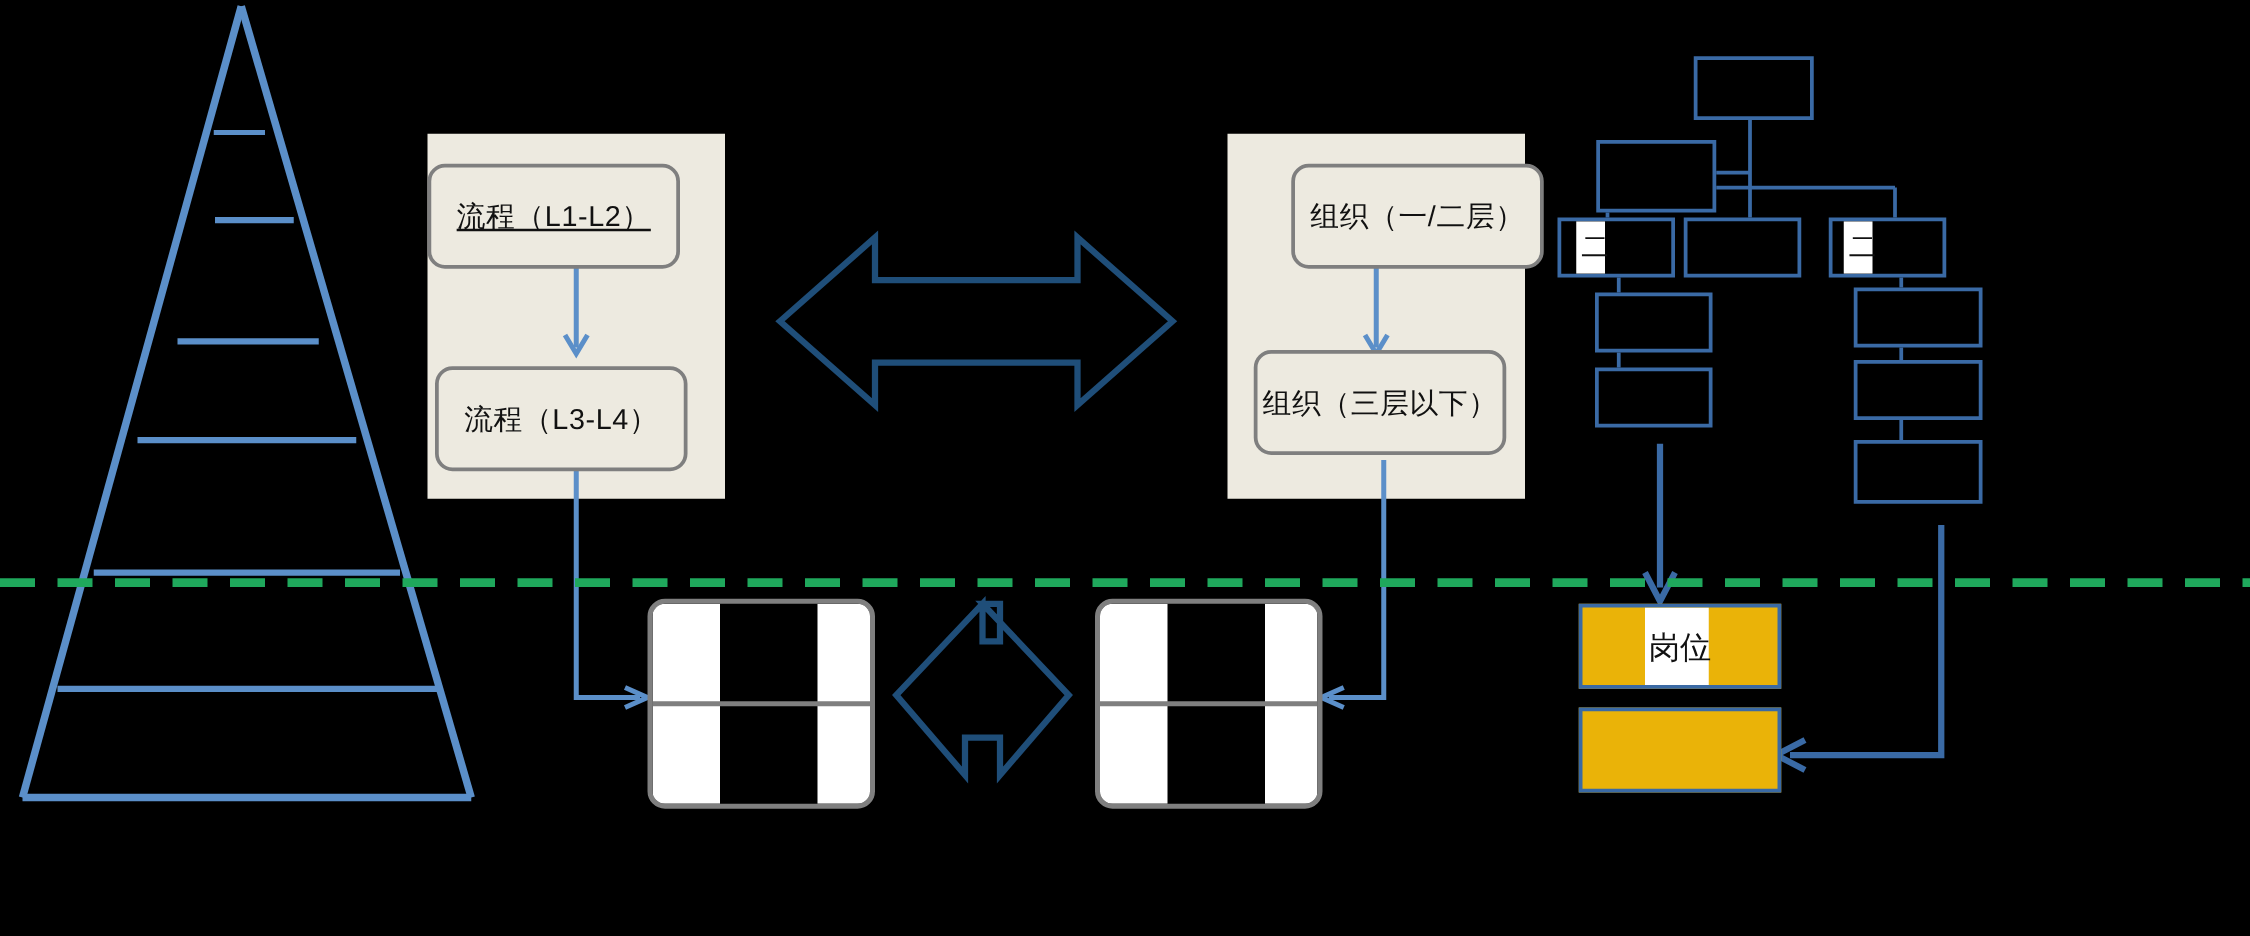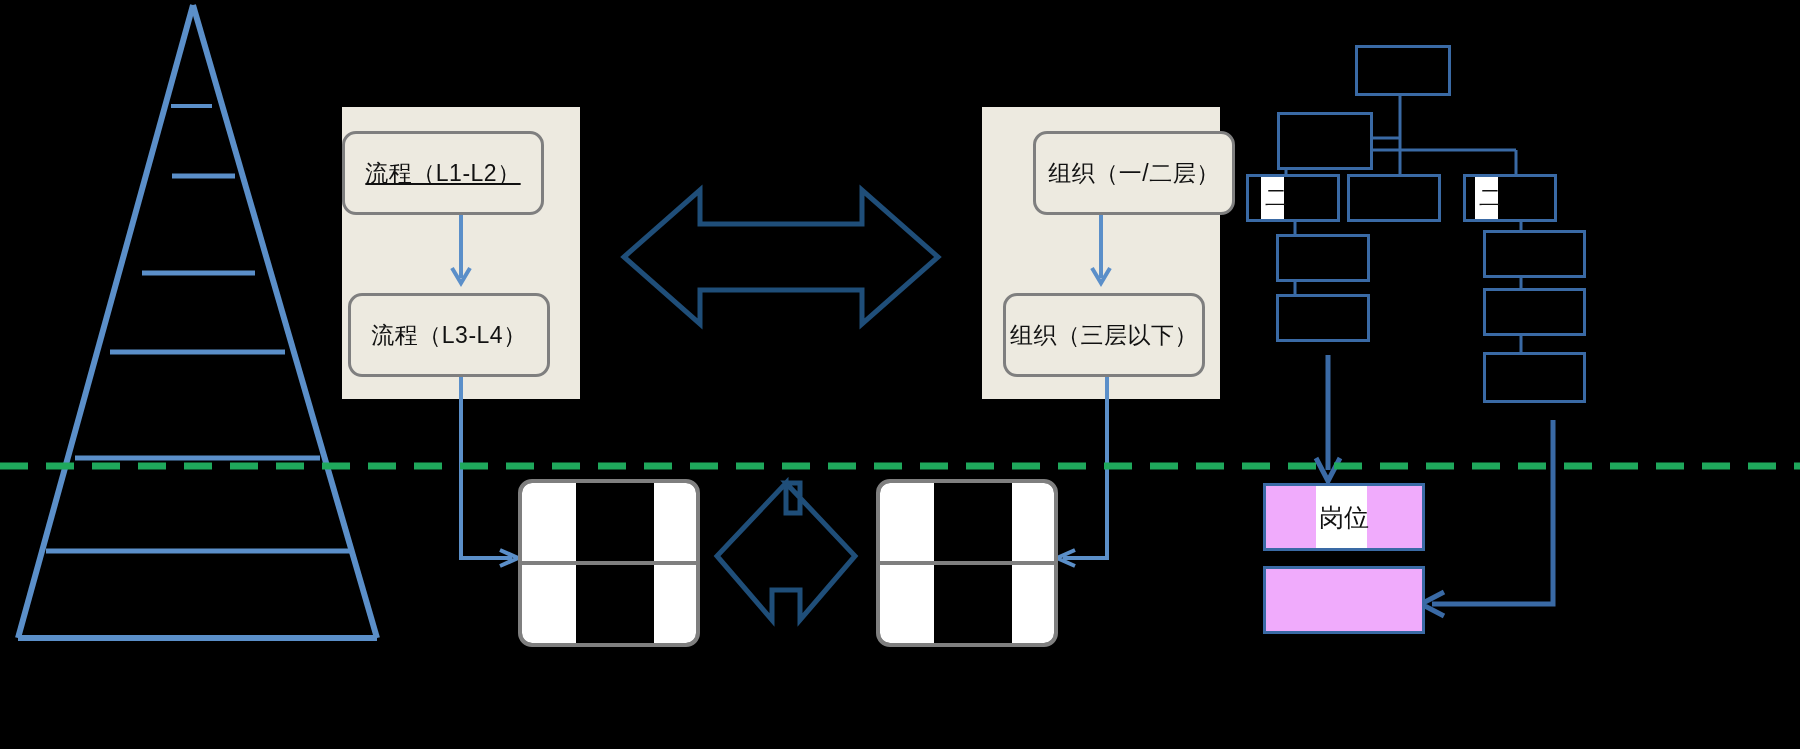--- a/index.html
+++ b/index.html
@@ -14,21 +14,21 @@
   .card{position:absolute;border:4px solid #7F7F7F;border-radius:14px;
         background:#000;overflow:hidden;}
   .card .wl,.card .wr{position:absolute;top:0;bottom:0;background:#fff;}
   .card .wl{left:0;width:31%;}
   .card .wr{right:0;width:24%;}
   .card .split{position:absolute;left:0;right:0;top:50%;height:4px;
         background:#7F7F7F;transform:translateY(-2px);}
   .tnode{position:absolute;border:3px solid #3A6AA5;background:#000;overflow:hidden;}
   .tnode .mask{position:absolute;top:0;bottom:0;background:#fff;}
   .tnode .glyph{position:absolute;color:#111;font-size:22px;white-space:nowrap;}
-  .posbox{position:absolute;border:3px solid #3A6AA5;background:#f0abfc;overflow:hidden;
+  .posbox{position:absolute;border:3px solid #3A6AA5;background:#eab308;overflow:hidden;
         display:flex;align-items:center;justify-content:center;}
   .posbox .mask{position:absolute;top:0;bottom:0;left:32%;width:33%;background:#fff;}
   .posbox .lbl{position:relative;color:#111;font-size:25px;white-space:nowrap;
         z-index:2;}
 </style>
 </head>
 <body>
 
 <div id="stage">
 
@@ -107,21 +107,21 @@
   <div class="rbox" style="left:342px;top:131px;width:196px;height:78px;text-decoration:underline;">
     <span>流程（L1-L2）</span>
   </div>
   <div class="rbox" style="left:348px;top:293px;width:196px;height:78px;">
     <span>流程（L3-L4）</span>
   </div>
 
   <div class="rbox" style="left:1033px;top:131px;width:196px;height:78px;">
     <span>组织（一/二层）</span>
   </div>
-  <div class="rbox" style="left:1003px;top:293px;width:196px;height:78px;">
+  <div class="rbox" style="left:1003px;top:280px;width:196px;height:78px;">
     <span>组织（三层以下）</span>
   </div>
 
   <div class="card" style="left:518px;top:479px;width:174px;height:160px;">
     <div class="wl"></div>
     <div class="wr"></div>
     <div class="split"></div>
   </div>
 
   <div class="card" style="left:876px;top:479px;width:174px;height:160px;">

